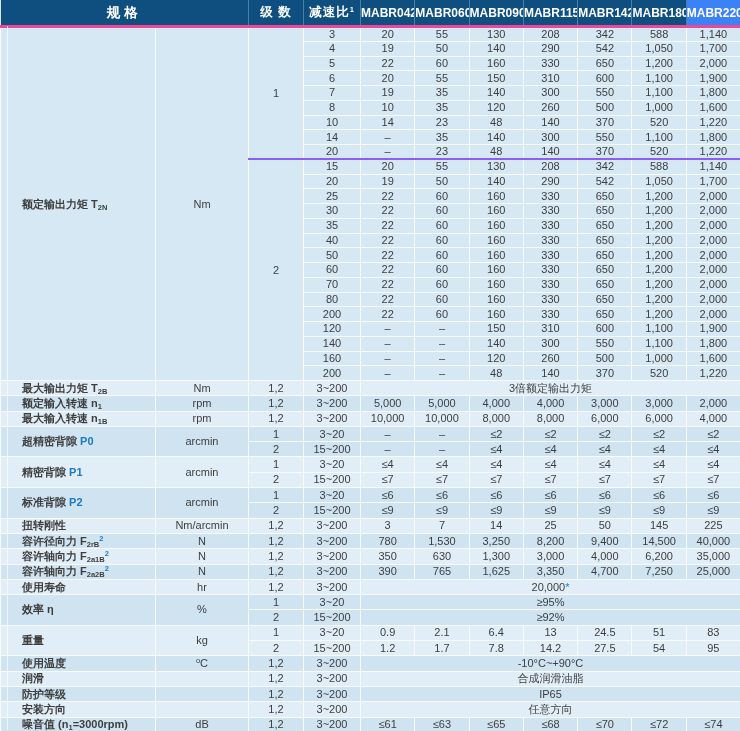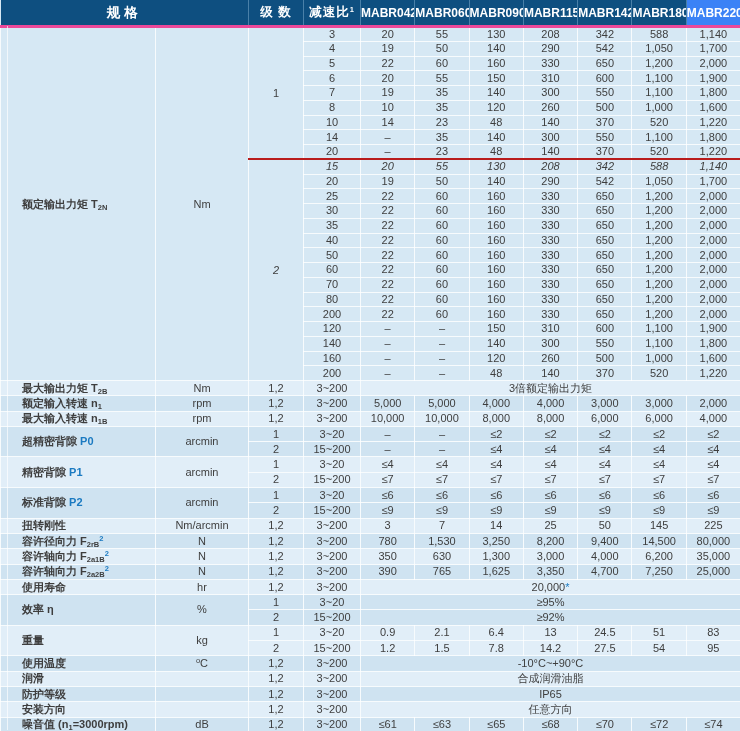--- a/index.html
+++ b/index.html
@@ -22,21 +22,21 @@
     text-align:center; vertical-align:middle;
     font-size:11px; line-height:1; color:#3e3e3e;
     padding:0; white-space:nowrap; overflow:hidden;
   }
   tr.rt { height:14.75px; }
   tr.sp { height:15.3px; }
   tr.rt td { background:#d6e8f4; }
   tr.a td { background:#cfe3f1; }
   tr.b td { background:#e1eef8; }
   td.label { text-align:left; padding-left:21px; font-weight:bold;margin-top:47px; }
-  tr.redline td { border-top:2px solid #b91c1c;font-style:italic; }
+  tr.redline td { border-top:2px solid #8b5cf6; }
   sub { font-size:7.5px; line-height:0; vertical-align:-2px; }
   sup { font-size:7.5px; line-height:0; vertical-align:4px; }
   .accent { color:#1b7ac1; }
   .gutter {
     position:absolute; left:7px; top:26px; width:1px; height:704px;
     background:rgba(255,255,255,0.65); pointer-events:none;
   }
 </style>
 </head>
 <body>
@@ -437,21 +437,21 @@
           <td class="label" rowspan="1"><span>容许径向力 F</span><sub>2rB</sub><sup class="accent">2</sup></td>
           <td rowspan="1"><span>N</span></td>
           <td><span>1,2</span></td>
           <td><span>3~200</span></td>
           <td><span>780</span></td>
           <td><span>1,530</span></td>
           <td><span>3,250</span></td>
           <td><span>8,200</span></td>
           <td><span>9,400</span></td>
           <td><span>14,500</span></td>
-          <td><span>80,000</span></td>
+          <td><span>40,000</span></td>
         </tr>
         <tr class="sp b">
           <td class="label" rowspan="1"><span>容许轴向力 F</span><sub>2a1B</sub><sup class="accent">2</sup></td>
           <td rowspan="1"><span>N</span></td>
           <td><span>1,2</span></td>
           <td><span>3~200</span></td>
           <td><span>350</span></td>
           <td><span>630</span></td>
           <td><span>1,300</span></td>
           <td><span>3,000</span></td>
@@ -501,21 +501,21 @@
           <td><span>6.4</span></td>
           <td><span>13</span></td>
           <td><span>24.5</span></td>
           <td><span>51</span></td>
           <td><span>83</span></td>
         </tr>
         <tr class="sp b">
           <td><span>2</span></td>
           <td><span>15~200</span></td>
           <td><span>1.2</span></td>
-          <td><span>1.5</span></td>
+          <td><span>1.7</span></td>
           <td><span>7.8</span></td>
           <td><span>14.2</span></td>
           <td><span>27.5</span></td>
           <td><span>54</span></td>
           <td><span>95</span></td>
         </tr>
         <tr class="sp a">
           <td class="label" rowspan="1"><span>使用温度</span></td>
           <td rowspan="1"><sup>o</sup><span>C</span></td>
           <td><span>1,2</span></td>

